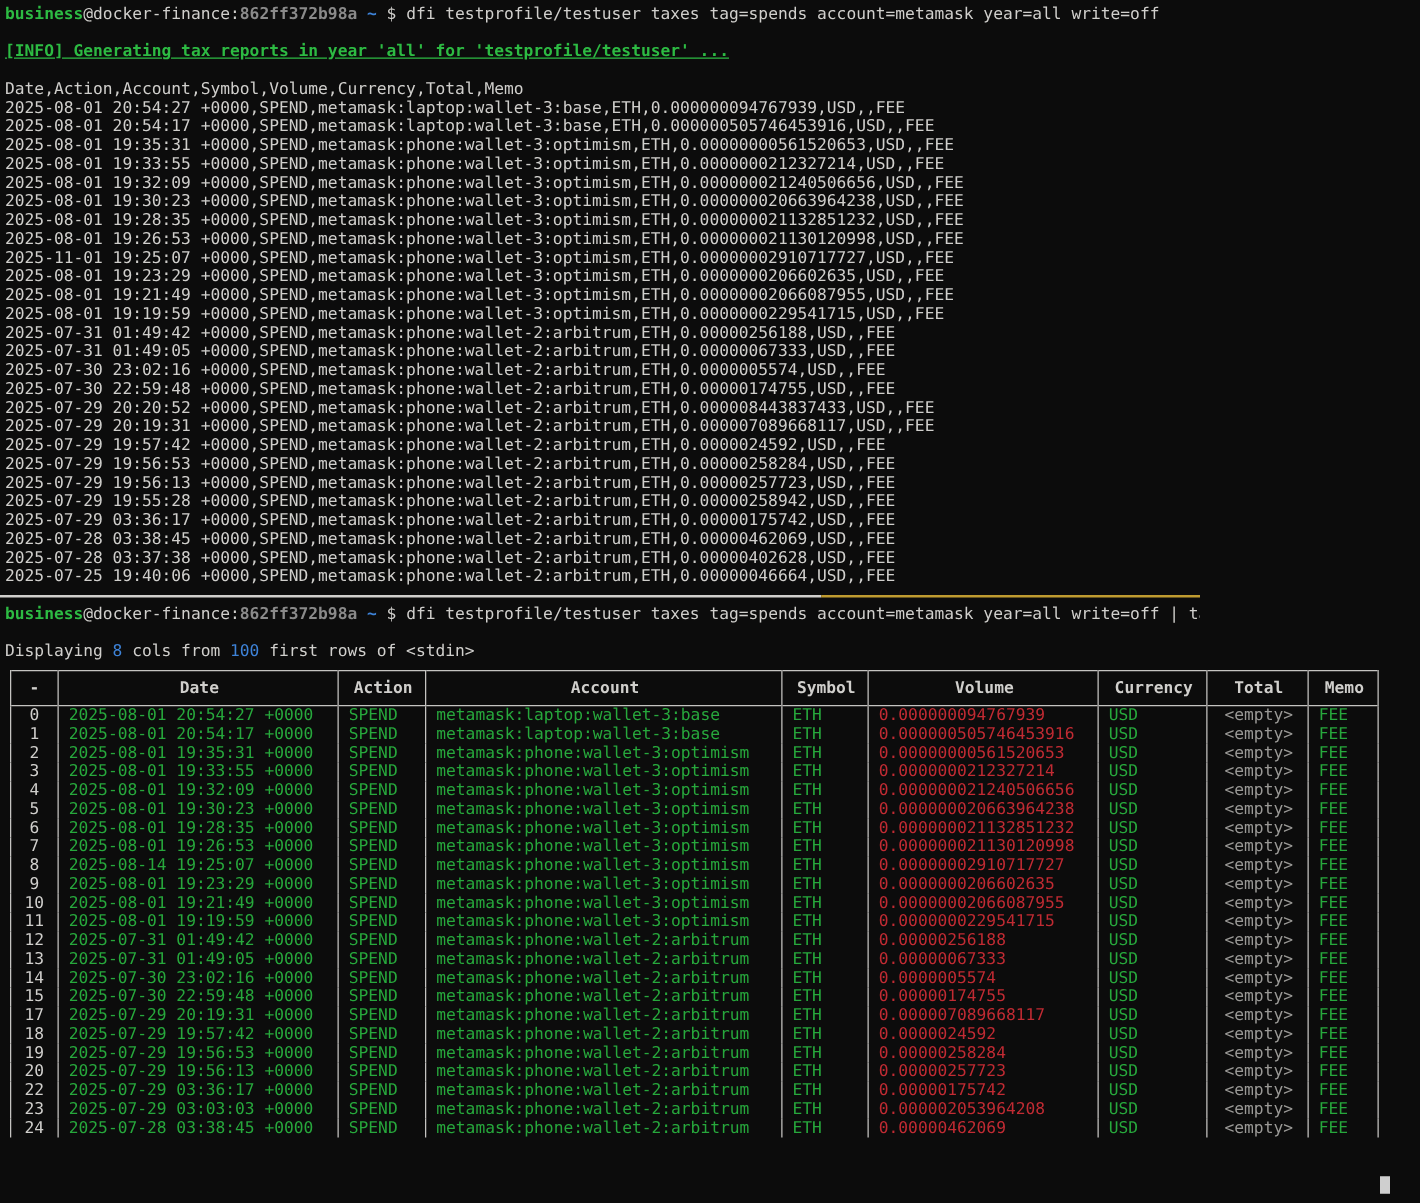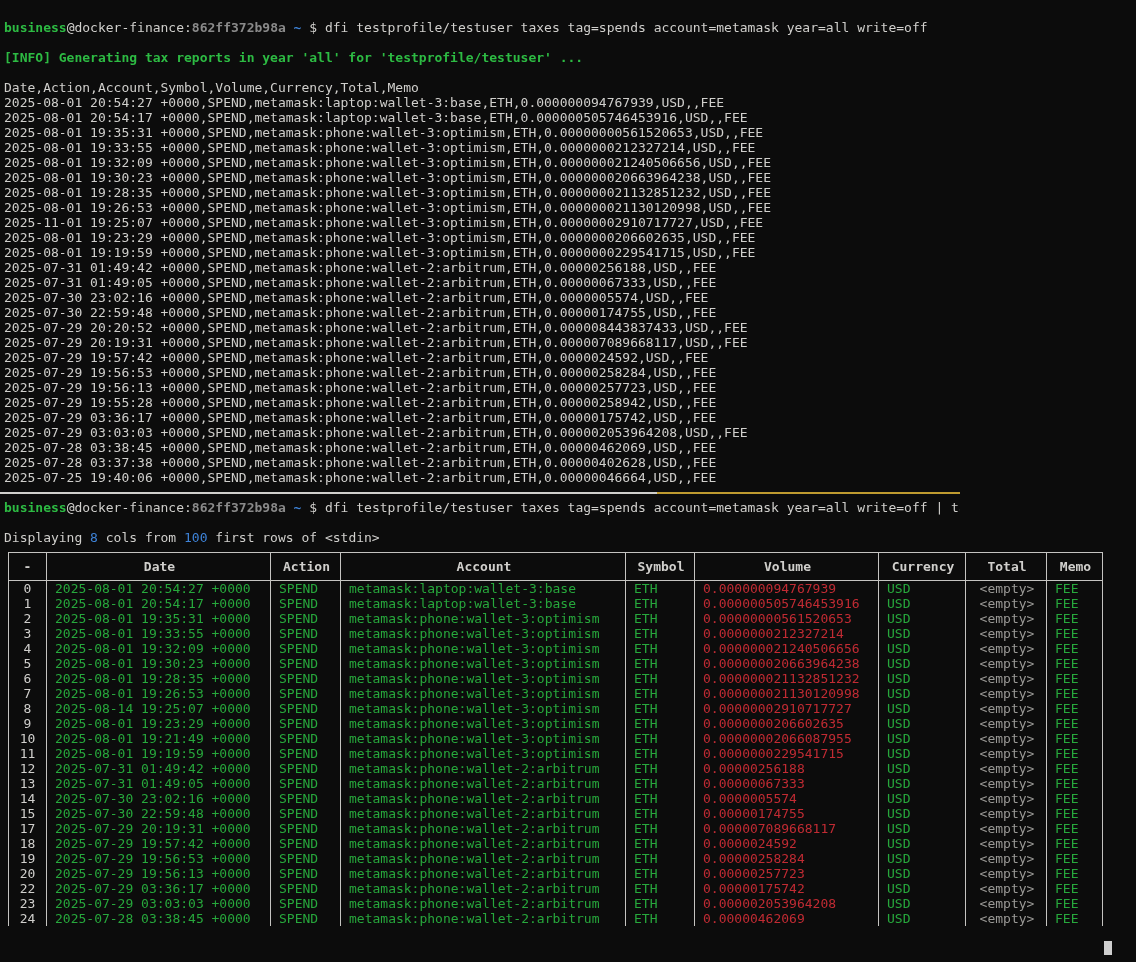--- a/index.html
+++ b/index.html
@@ -7,28 +7,28 @@
   body {
     background:var(--bg,#0c0c0c);
     overflow:hidden;
     position:relative;
   }
   .terminal {
     font-family:"DejaVu Sans Mono", monospace;
     font-size:13px;
     line-height:15px;
     color:var(--fg,#d0cfcc);
-    padding-top:20px;
+    padding-top:4px;
     width:960px;
   }
   .line { height:15px; white-space:pre; padding-left:4px; overflow:hidden; }
   .seg-user { color:var(--green-bright,#2dbb43); font-weight:bold; }
   .seg-cid  { color:var(--gray,#8a8a8a); font-weight:bold; }
   .seg-cwd  { color:var(--blue,#3e83d8); font-weight:bold; }
-  .info-line { color:var(--green-bright,#2dbb43); font-weight:bold; }
+  .info-line { color:var(--green-bright,#2dbb43); font-weight:bold;text-decoration:underline; }
   .num-blue { color:var(--blue,#3e83d8); }
   .rule { height:15px; position:relative; }
   .rule .rseg { position:absolute; top:7px; height:2px; }
   .rule .rseg.white { left:0; width:657px; background:var(--fg,#d0cfcc); }
   .rule .rseg.gold  { left:657px; right:0; background:var(--gold,#bf9b30); }
   table.xan {
     border-collapse:collapse;
     table-layout:fixed;
     width:1094px;
     margin-left:8px;
@@ -79,33 +79,33 @@
       <div class="line">2025-08-01 20:54:27 +0000,SPEND,metamask:laptop:wallet-3:base,ETH,0.000000094767939,USD,,FEE</div>
       <div class="line">2025-08-01 20:54:17 +0000,SPEND,metamask:laptop:wallet-3:base,ETH,0.000000505746453916,USD,,FEE</div>
       <div class="line">2025-08-01 19:35:31 +0000,SPEND,metamask:phone:wallet-3:optimism,ETH,0.00000000561520653,USD,,FEE</div>
       <div class="line">2025-08-01 19:33:55 +0000,SPEND,metamask:phone:wallet-3:optimism,ETH,0.0000000212327214,USD,,FEE</div>
       <div class="line">2025-08-01 19:32:09 +0000,SPEND,metamask:phone:wallet-3:optimism,ETH,0.000000021240506656,USD,,FEE</div>
       <div class="line">2025-08-01 19:30:23 +0000,SPEND,metamask:phone:wallet-3:optimism,ETH,0.000000020663964238,USD,,FEE</div>
       <div class="line">2025-08-01 19:28:35 +0000,SPEND,metamask:phone:wallet-3:optimism,ETH,0.000000021132851232,USD,,FEE</div>
       <div class="line">2025-08-01 19:26:53 +0000,SPEND,metamask:phone:wallet-3:optimism,ETH,0.000000021130120998,USD,,FEE</div>
       <div class="line">2025-11-01 19:25:07 +0000,SPEND,metamask:phone:wallet-3:optimism,ETH,0.00000002910717727,USD,,FEE</div>
       <div class="line">2025-08-01 19:23:29 +0000,SPEND,metamask:phone:wallet-3:optimism,ETH,0.0000000206602635,USD,,FEE</div>
+      <div class="line">2025-08-01 19:21:49 +0000,SPEND,metamask:phone:wallet-3:optimism,ETH,0.00000002066087955,USD,,FEE</div>
       <div class="line">2025-08-01 19:19:59 +0000,SPEND,metamask:phone:wallet-3:optimism,ETH,0.0000000229541715,USD,,FEE</div>
       <div class="line">2025-07-31 01:49:42 +0000,SPEND,metamask:phone:wallet-2:arbitrum,ETH,0.00000256188,USD,,FEE</div>
       <div class="line">2025-07-31 01:49:05 +0000,SPEND,metamask:phone:wallet-2:arbitrum,ETH,0.00000067333,USD,,FEE</div>
       <div class="line">2025-07-30 23:02:16 +0000,SPEND,metamask:phone:wallet-2:arbitrum,ETH,0.0000005574,USD,,FEE</div>
       <div class="line">2025-07-30 22:59:48 +0000,SPEND,metamask:phone:wallet-2:arbitrum,ETH,0.00000174755,USD,,FEE</div>
       <div class="line">2025-07-29 20:20:52 +0000,SPEND,metamask:phone:wallet-2:arbitrum,ETH,0.000008443837433,USD,,FEE</div>
       <div class="line">2025-07-29 20:19:31 +0000,SPEND,metamask:phone:wallet-2:arbitrum,ETH,0.000007089668117,USD,,FEE</div>
       <div class="line">2025-07-29 19:57:42 +0000,SPEND,metamask:phone:wallet-2:arbitrum,ETH,0.0000024592,USD,,FEE</div>
       <div class="line">2025-07-29 19:56:53 +0000,SPEND,metamask:phone:wallet-2:arbitrum,ETH,0.00000258284,USD,,FEE</div>
       <div class="line">2025-07-29 19:56:13 +0000,SPEND,metamask:phone:wallet-2:arbitrum,ETH,0.00000257723,USD,,FEE</div>
       <div class="line">2025-07-29 19:55:28 +0000,SPEND,metamask:phone:wallet-2:arbitrum,ETH,0.00000258942,USD,,FEE</div>
       <div class="line">2025-07-29 03:36:17 +0000,SPEND,metamask:phone:wallet-2:arbitrum,ETH,0.00000175742,USD,,FEE</div>
-      <div class="line">2025-07-29 03:03:03 +0000,SPEND,metamask:phone:wallet-2:arbitrum,ETH,0.000002053964208,USD,,FEE</div>
       <div class="line">2025-07-28 03:38:45 +0000,SPEND,metamask:phone:wallet-2:arbitrum,ETH,0.00000462069,USD,,FEE</div>
       <div class="line">2025-07-28 03:37:38 +0000,SPEND,metamask:phone:wallet-2:arbitrum,ETH,0.00000402628,USD,,FEE</div>
       <div class="line">2025-07-25 19:40:06 +0000,SPEND,metamask:phone:wallet-2:arbitrum,ETH,0.00000046664,USD,,FEE</div>
     </div>
 
   <div class="rule">
     <div class="rseg white"></div>
     <div class="rseg gold"></div>
   </div>
 

